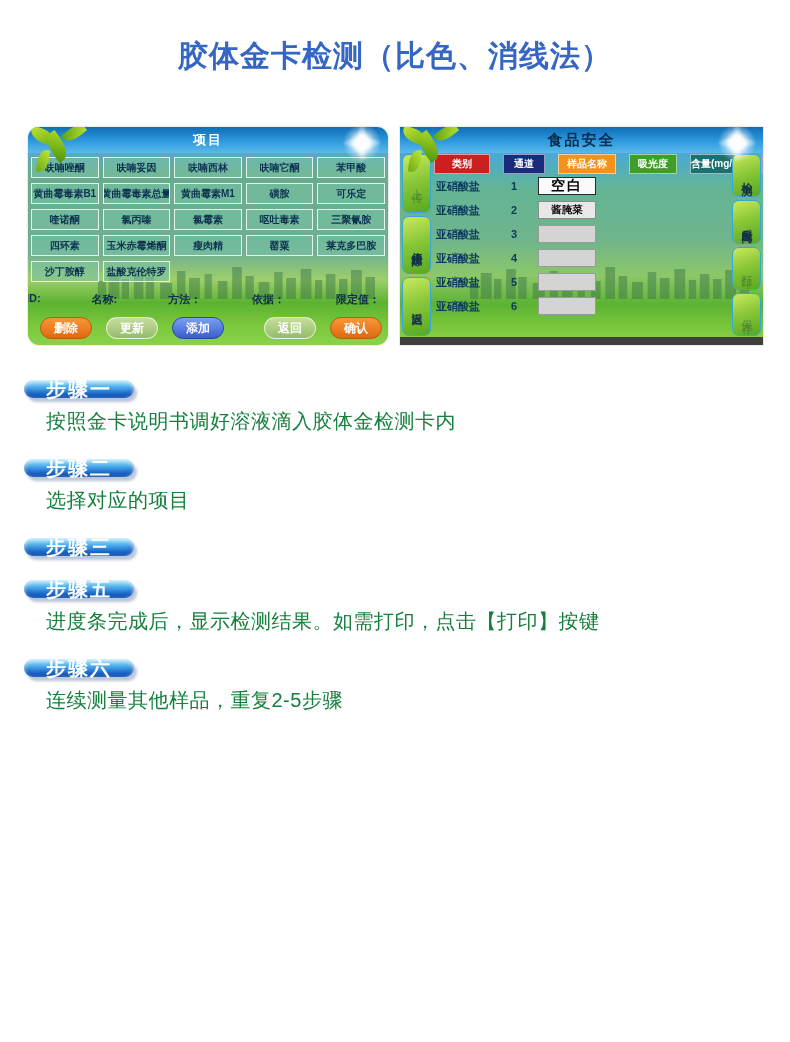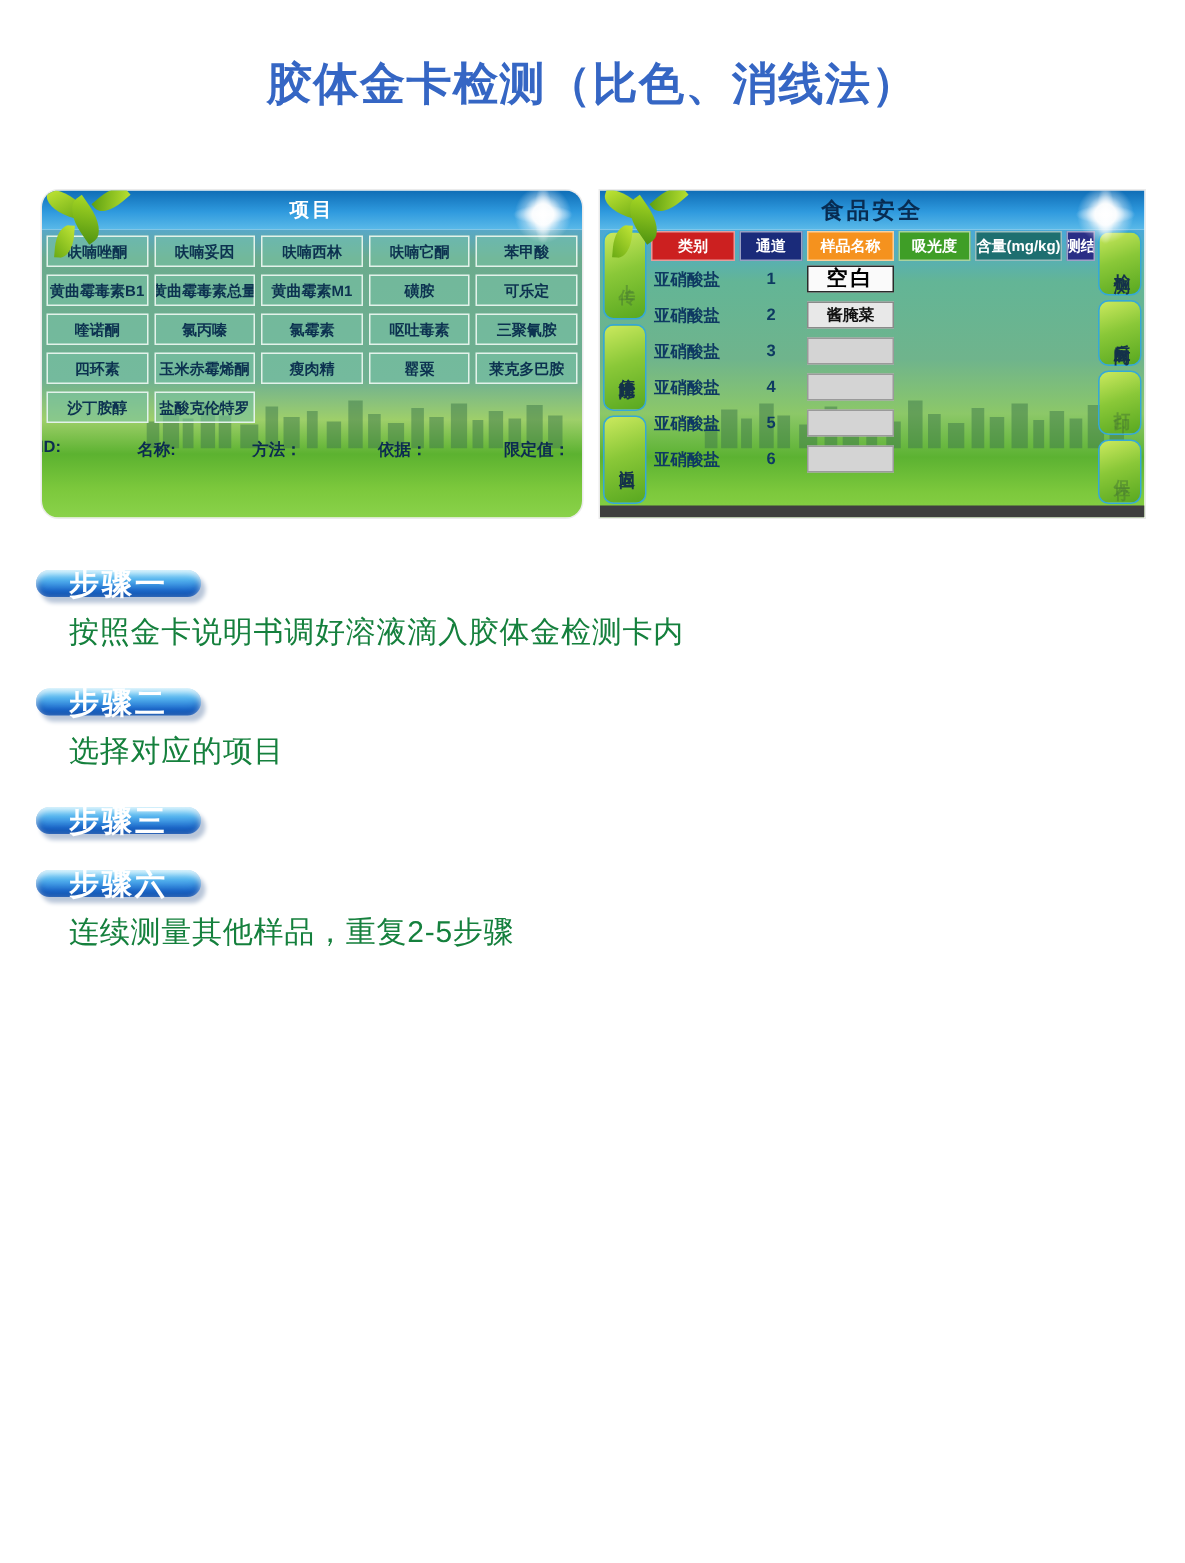--- a/index.html
+++ b/index.html
@@ -67,21 +67,21 @@
   .sidebar.left { left:1px; }
   .sidebar.right { right:1px; }
   .side-btn { flex:1; display:flex; align-items:center; justify-content:center;
     background:linear-gradient(160deg,#cbe95e 0%,#8ac838 45%,#58a820 100%);
     border:1px solid #35a8d8; border-radius:7px; color:#14324a; font-weight:bold; font-size:11px;
     writing-mode:vertical-rl; text-orientation:upright; letter-spacing:3px; line-height:1; cursor:pointer; font-family:inherit; }
   .side-btn.long { letter-spacing:1px; }
   .side-btn.disabled { color:rgba(70,120,50,.5); }
 
   .table-area { position:absolute; left:34px; right:33px; top:0; z-index:1; }
-  .thead { display:grid; grid-template-columns:56px 42px 58px 48px 58px 1fr; gap:3px; height:20px; margin-top:1px; }
+  .thead { display:grid; grid-template-columns:56px 42px 58px 48px 58px 1fr; gap:13px; height:20px; margin-top:1px; }
   .th { display:flex; align-items:center; justify-content:center; color:#fff; font-weight:bold;
     font-size:10px; border:1px solid rgba(255,255,255,.55); white-space:nowrap; overflow:hidden; }
   .trow { display:grid; grid-template-columns:56px 42px 58px 48px 58px 1fr; gap:3px; height:24px; align-items:center; }
   .cat { font-size:11px; font-weight:bold; color:#0e3a62; padding-left:2px; white-space:nowrap; }
   .chan { font-size:11px; font-weight:bold; color:#0e3a62; text-align:center; }
   .sample-box { width:58px; height:18px; background:#d4d4d4; border:1px solid #9a9a9a;
     display:flex; align-items:center; justify-content:center; }
   .sample-box.filled { background:#e8e8e8; border:1px solid #8a8a8a; font-size:10.5px; font-weight:bold; color:#111; }
   .sample-box.blank-bold { background:#fafafa; border:1px solid #2a2a2a; font-size:14px; font-weight:bold; color:#000; letter-spacing:2px; }
   .bottom-strip { position:absolute; left:0; right:0; bottom:0; height:8px; background:#3f3f3f; z-index:1; }
@@ -174,20 +174,27 @@
               <button class="grid-btn">沙丁胺醇</button>
               <button class="grid-btn">盐酸克伦特罗</button>
             </div>
           </div>
         <div class="fields-row" id="fields-row">
             <span>ID:</span>
             <span>名称:</span>
             <span>方法：</span>
             <span>依据：</span>
             <span>限定值：</span>
+          </div>
+        <div class="actions-row" id="project-actions">
+            <div class="act-btn orange">删除</div>
+            <div class="act-btn sage">更新</div>
+            <div class="act-btn blue">添加</div>
+            <div class="act-btn sage push">返回</div>
+            <div class="act-btn orange">确认</div>
           </div>
       </div>
     </div>
 
     <div class="screen foodsafety">
       <div class="titlebar">
         <div class="leaves">
           <div class="leaf l1"></div>
             <div class="leaf l2"></div>
             <div class="leaf l3"></div>
@@ -287,18 +294,22 @@
         <div class="step-text">按照金卡说明书调好溶液滴入胶体金检测卡内</div>
       </div>
       <div class="step">
         <div class="step-pill">步骤二</div>
         <div class="step-text">选择对应的项目</div>
       </div>
       <div class="step">
         <div class="step-pill">步骤三</div>
       </div>
       <div class="step">
+        <div class="step-pill">步骤五</div>
+        <div class="step-text">进度条完成后，显示检测结果。如需打印，点击【打印】按键</div>
+      </div>
+      <div class="step">
         <div class="step-pill">步骤六</div>
         <div class="step-text">连续测量其他样品，重复2-5步骤</div>
       </div>
     </div>
 
 </div>
 
 </body></html>

